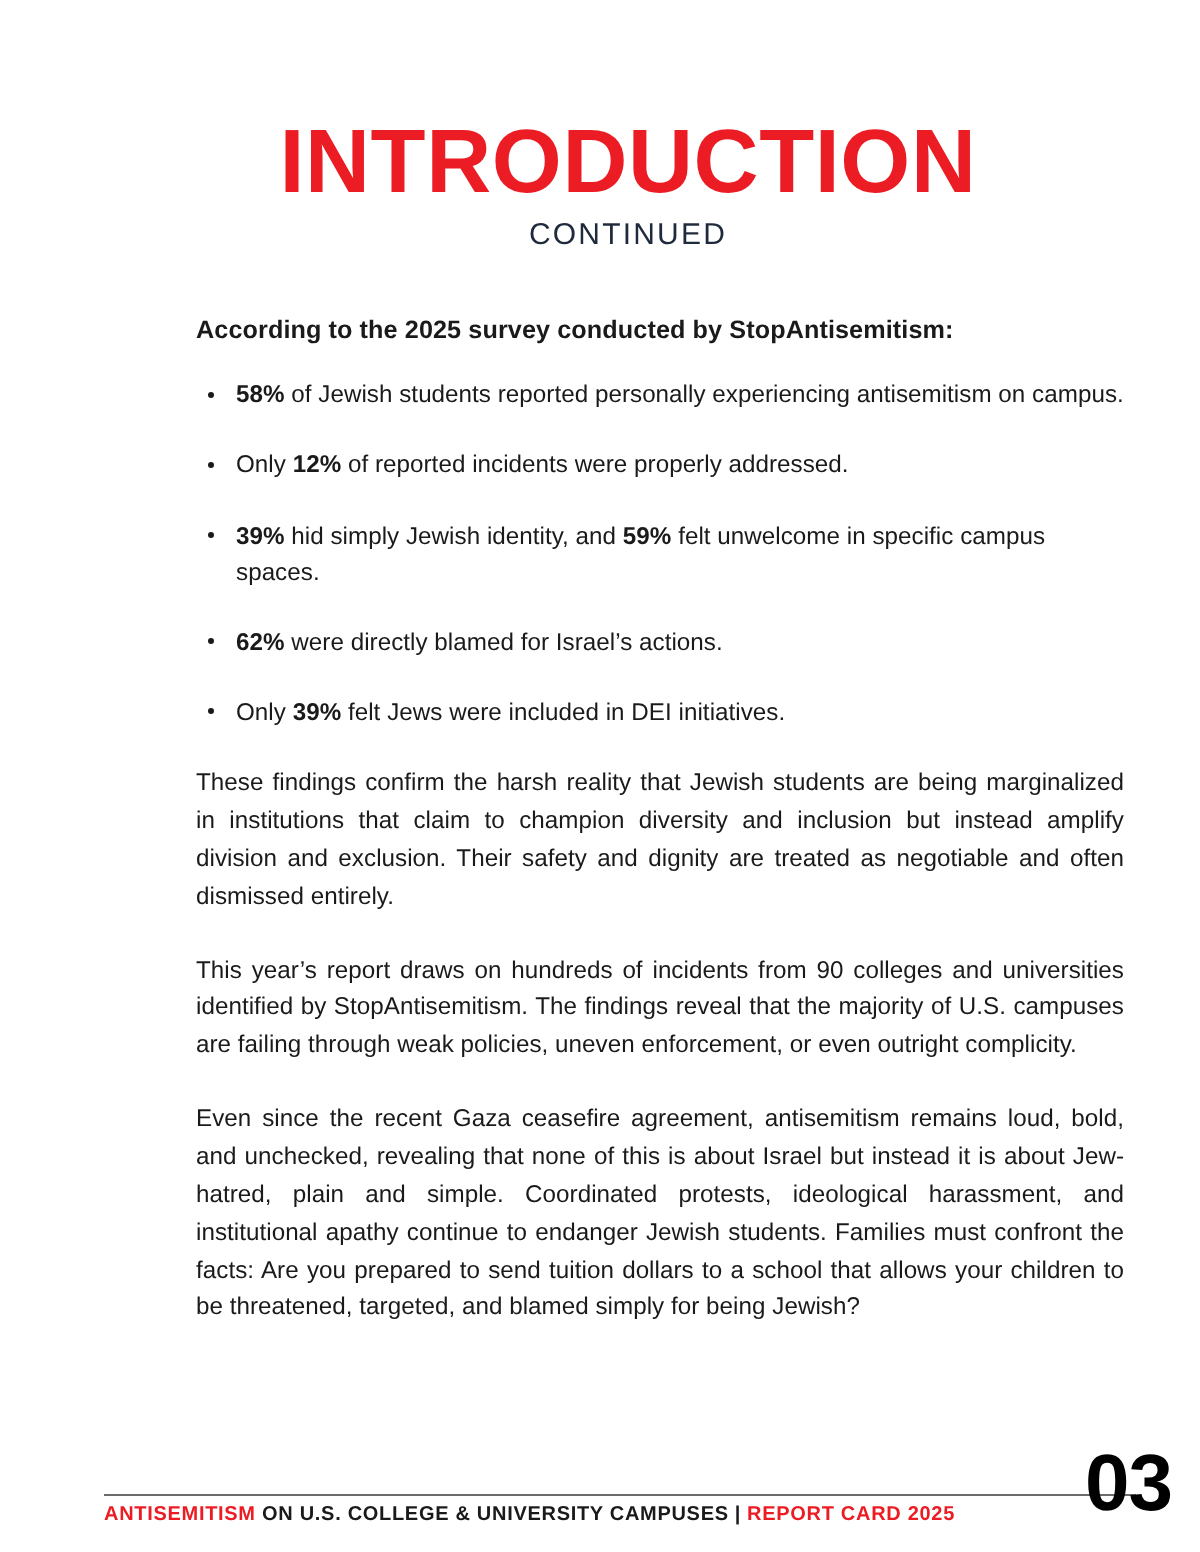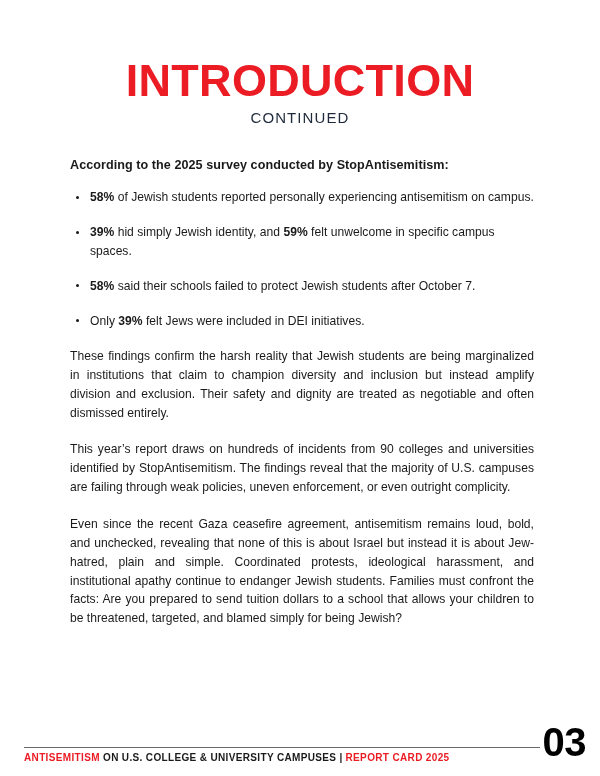--- a/index.html
+++ b/index.html
@@ -13,20 +13,21 @@
     font-family: "Liberation Sans", sans-serif;
     color: #1a1a1a;
     position: relative;
     overflow: hidden;
     -webkit-font-smoothing: antialiased;
   }
 
   .page {
     position: absolute;
     inset: 0;
+    margin-left: 28px;
   }
 
   
   .title-block {
     position: absolute;
     top: 58px;
     left: 0;
     right: 0;
     text-align: center;
   }
@@ -160,22 +161,23 @@
     <h1 class="doc-title">INTRODUCTION</h1>
     <h2 class="doc-subtitle">CONTINUED</h2>
   </div>
 
   <div class="content">
 
     <p class="lead-heading">According to the 2025 survey conducted by StopAntisemitism:</p>
 
     <ul class="bullet-list" id="bullet-list">
         <li><b>58%</b><span> of Jewish students reported personally experiencing antisemitism on campus.</span></li>
+        <li><span>Only </span><b>12%</b><span> of reported incidents were properly addressed.</span></li>
         <li><b>39%</b><span> hid simply Jewish identity, and </span><b>59%</b><span> felt unwelcome in specific campus spaces.</span></li>
-        <li><b>58%</b><span> said their schools failed to protect Jewish students after October 7.</span></li>
+        <li><b>62%</b><span> were directly blamed for Israel’s actions.</span></li>
         <li><span>Only </span><b>39%</b><span> felt Jews were included in DEI initiatives.</span></li>
       </ul>
 
     <div id="paragraph-container">
         <p class="para">These findings confirm the harsh reality that Jewish students are being marginalized in institutions that claim to champion diversity and inclusion but instead amplify division and exclusion. Their safety and dignity are treated as negotiable and often dismissed entirely.</p>
         <p class="para">This year’s report draws on hundreds of incidents from 90 colleges and universities identified by StopAntisemitism. The findings reveal that the majority of U.S. campuses are failing through weak policies, uneven enforcement, or even outright complicity.</p>
         <p class="para">Even since the recent Gaza ceasefire agreement, antisemitism remains loud, bold, and unchecked, revealing that none of this is about Israel but instead it is about Jew-hatred, plain and simple. Coordinated protests, ideological harassment, and institutional apathy continue to endanger Jewish students. Families must confront the facts: Are you prepared to send tuition dollars to a school that allows your children to be threatened, targeted, and blamed simply for being Jewish?</p>
       </div>
 
   </div>

